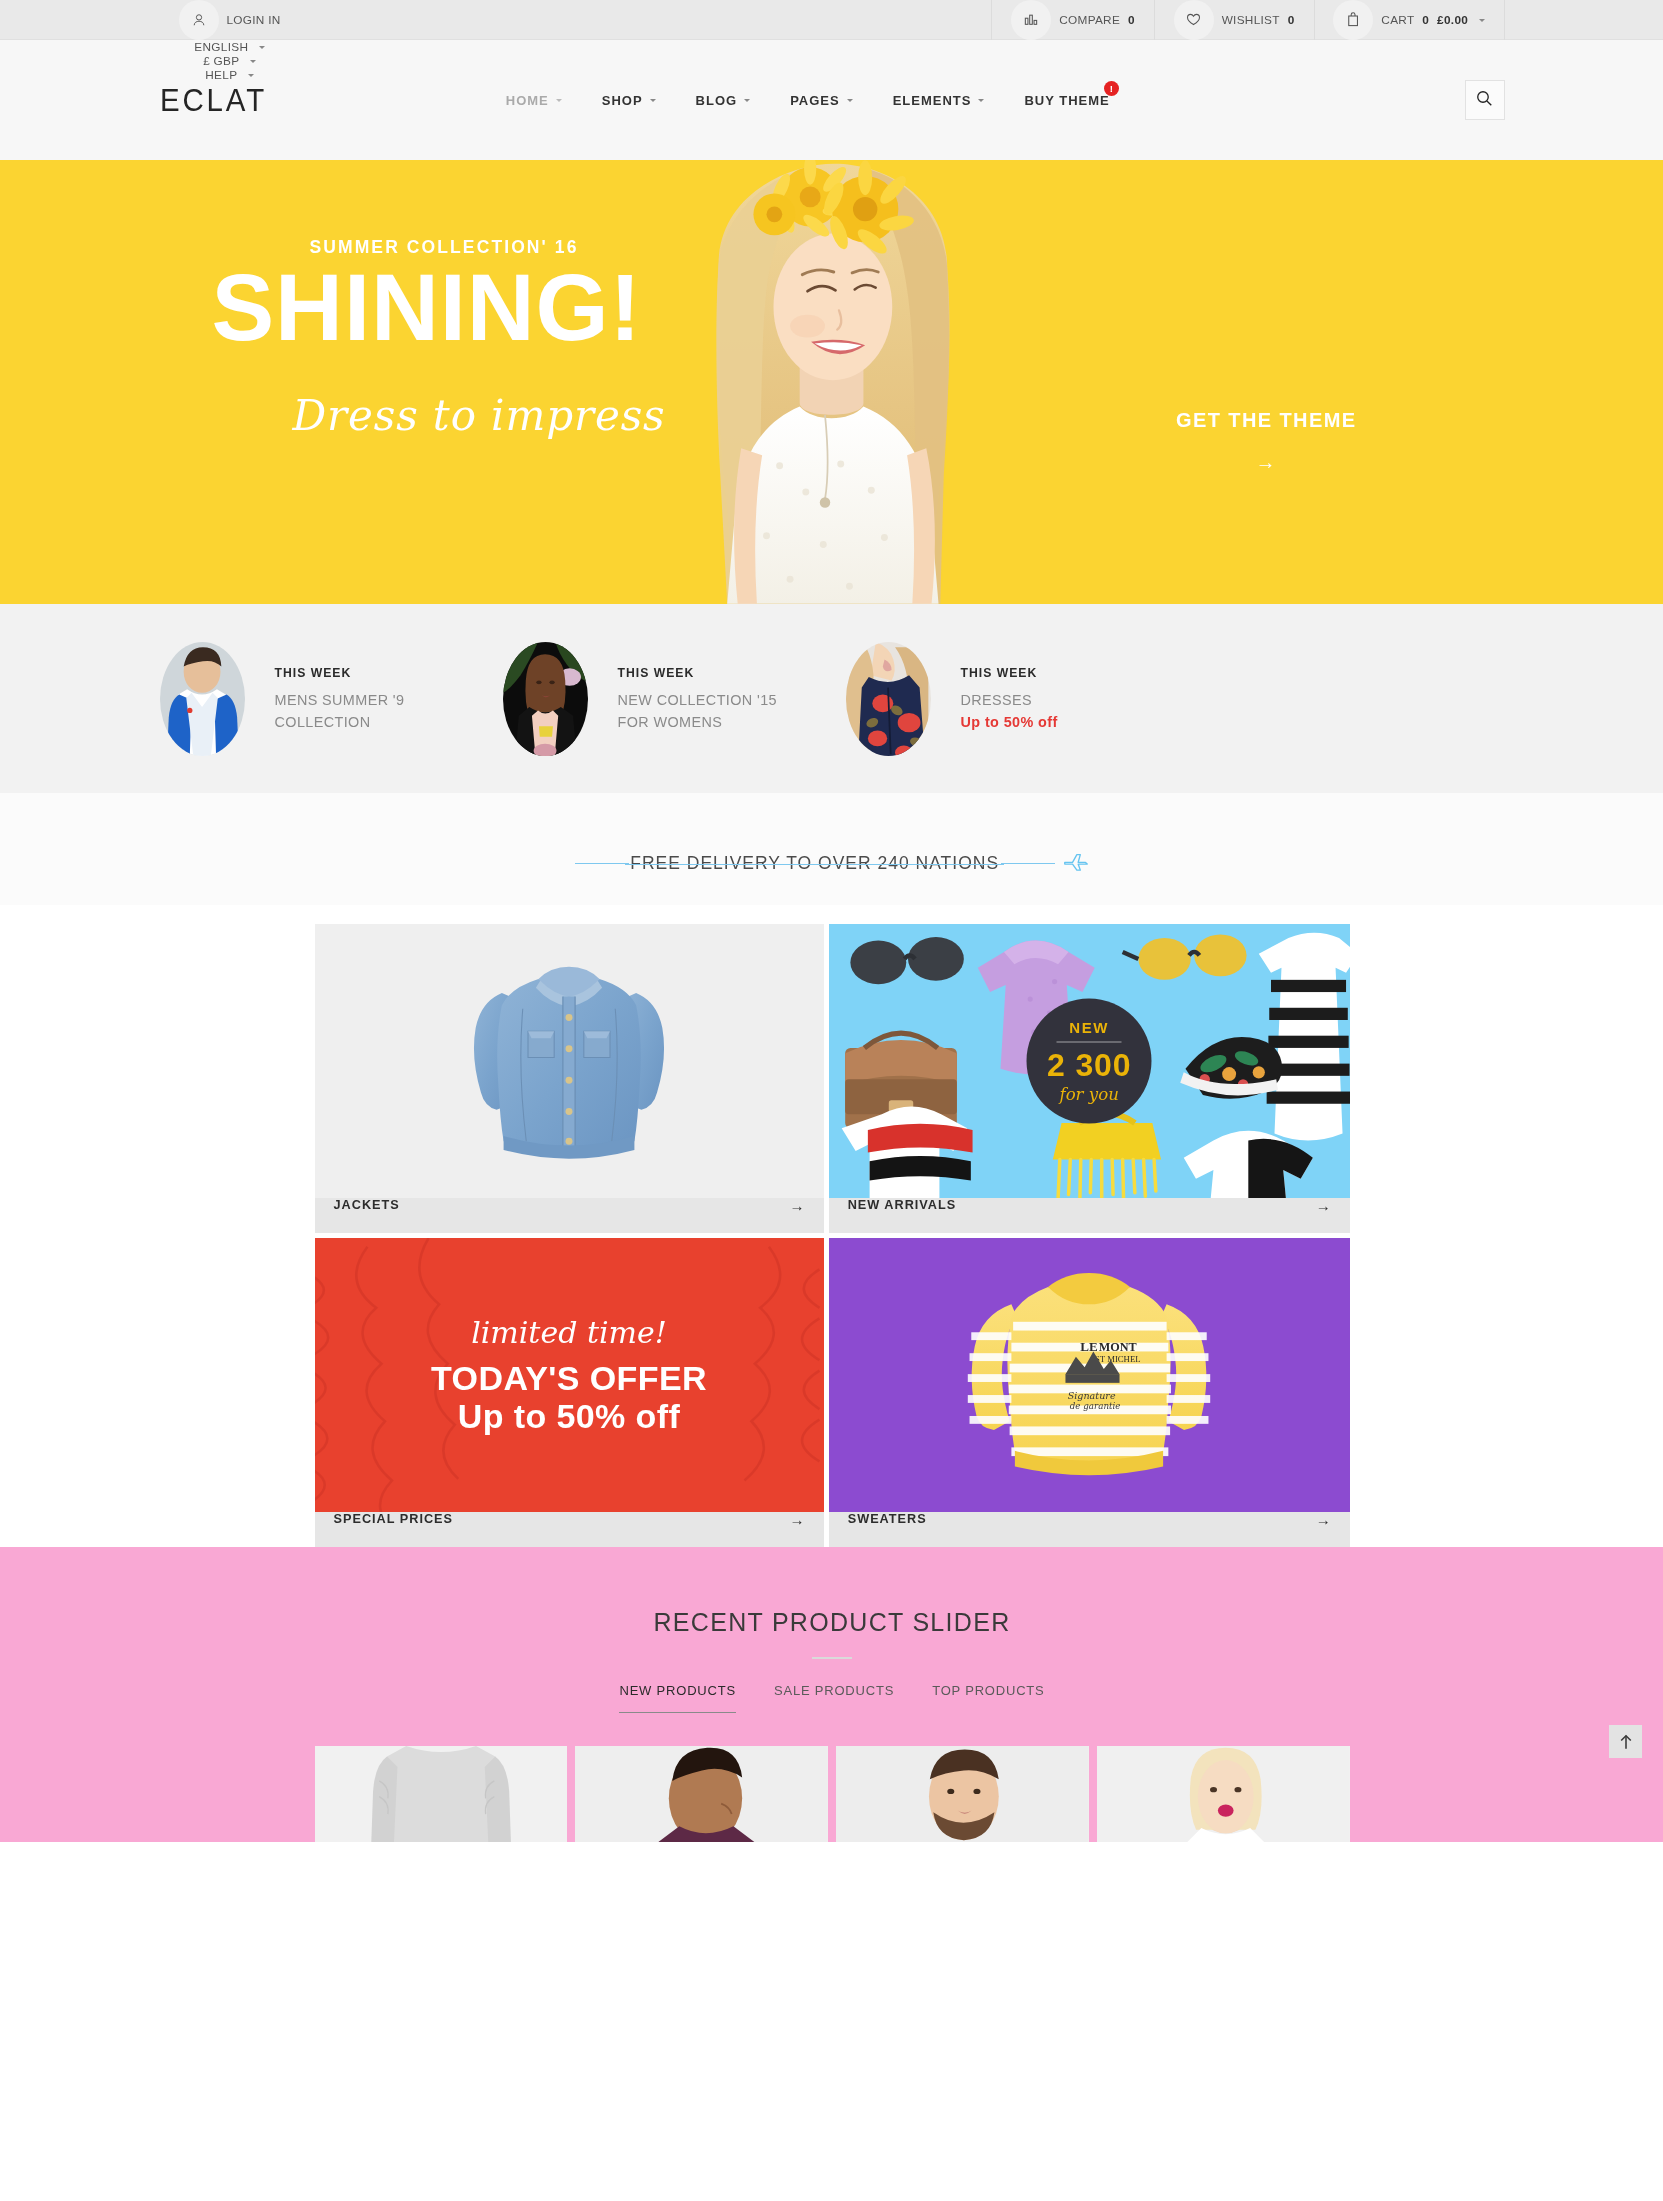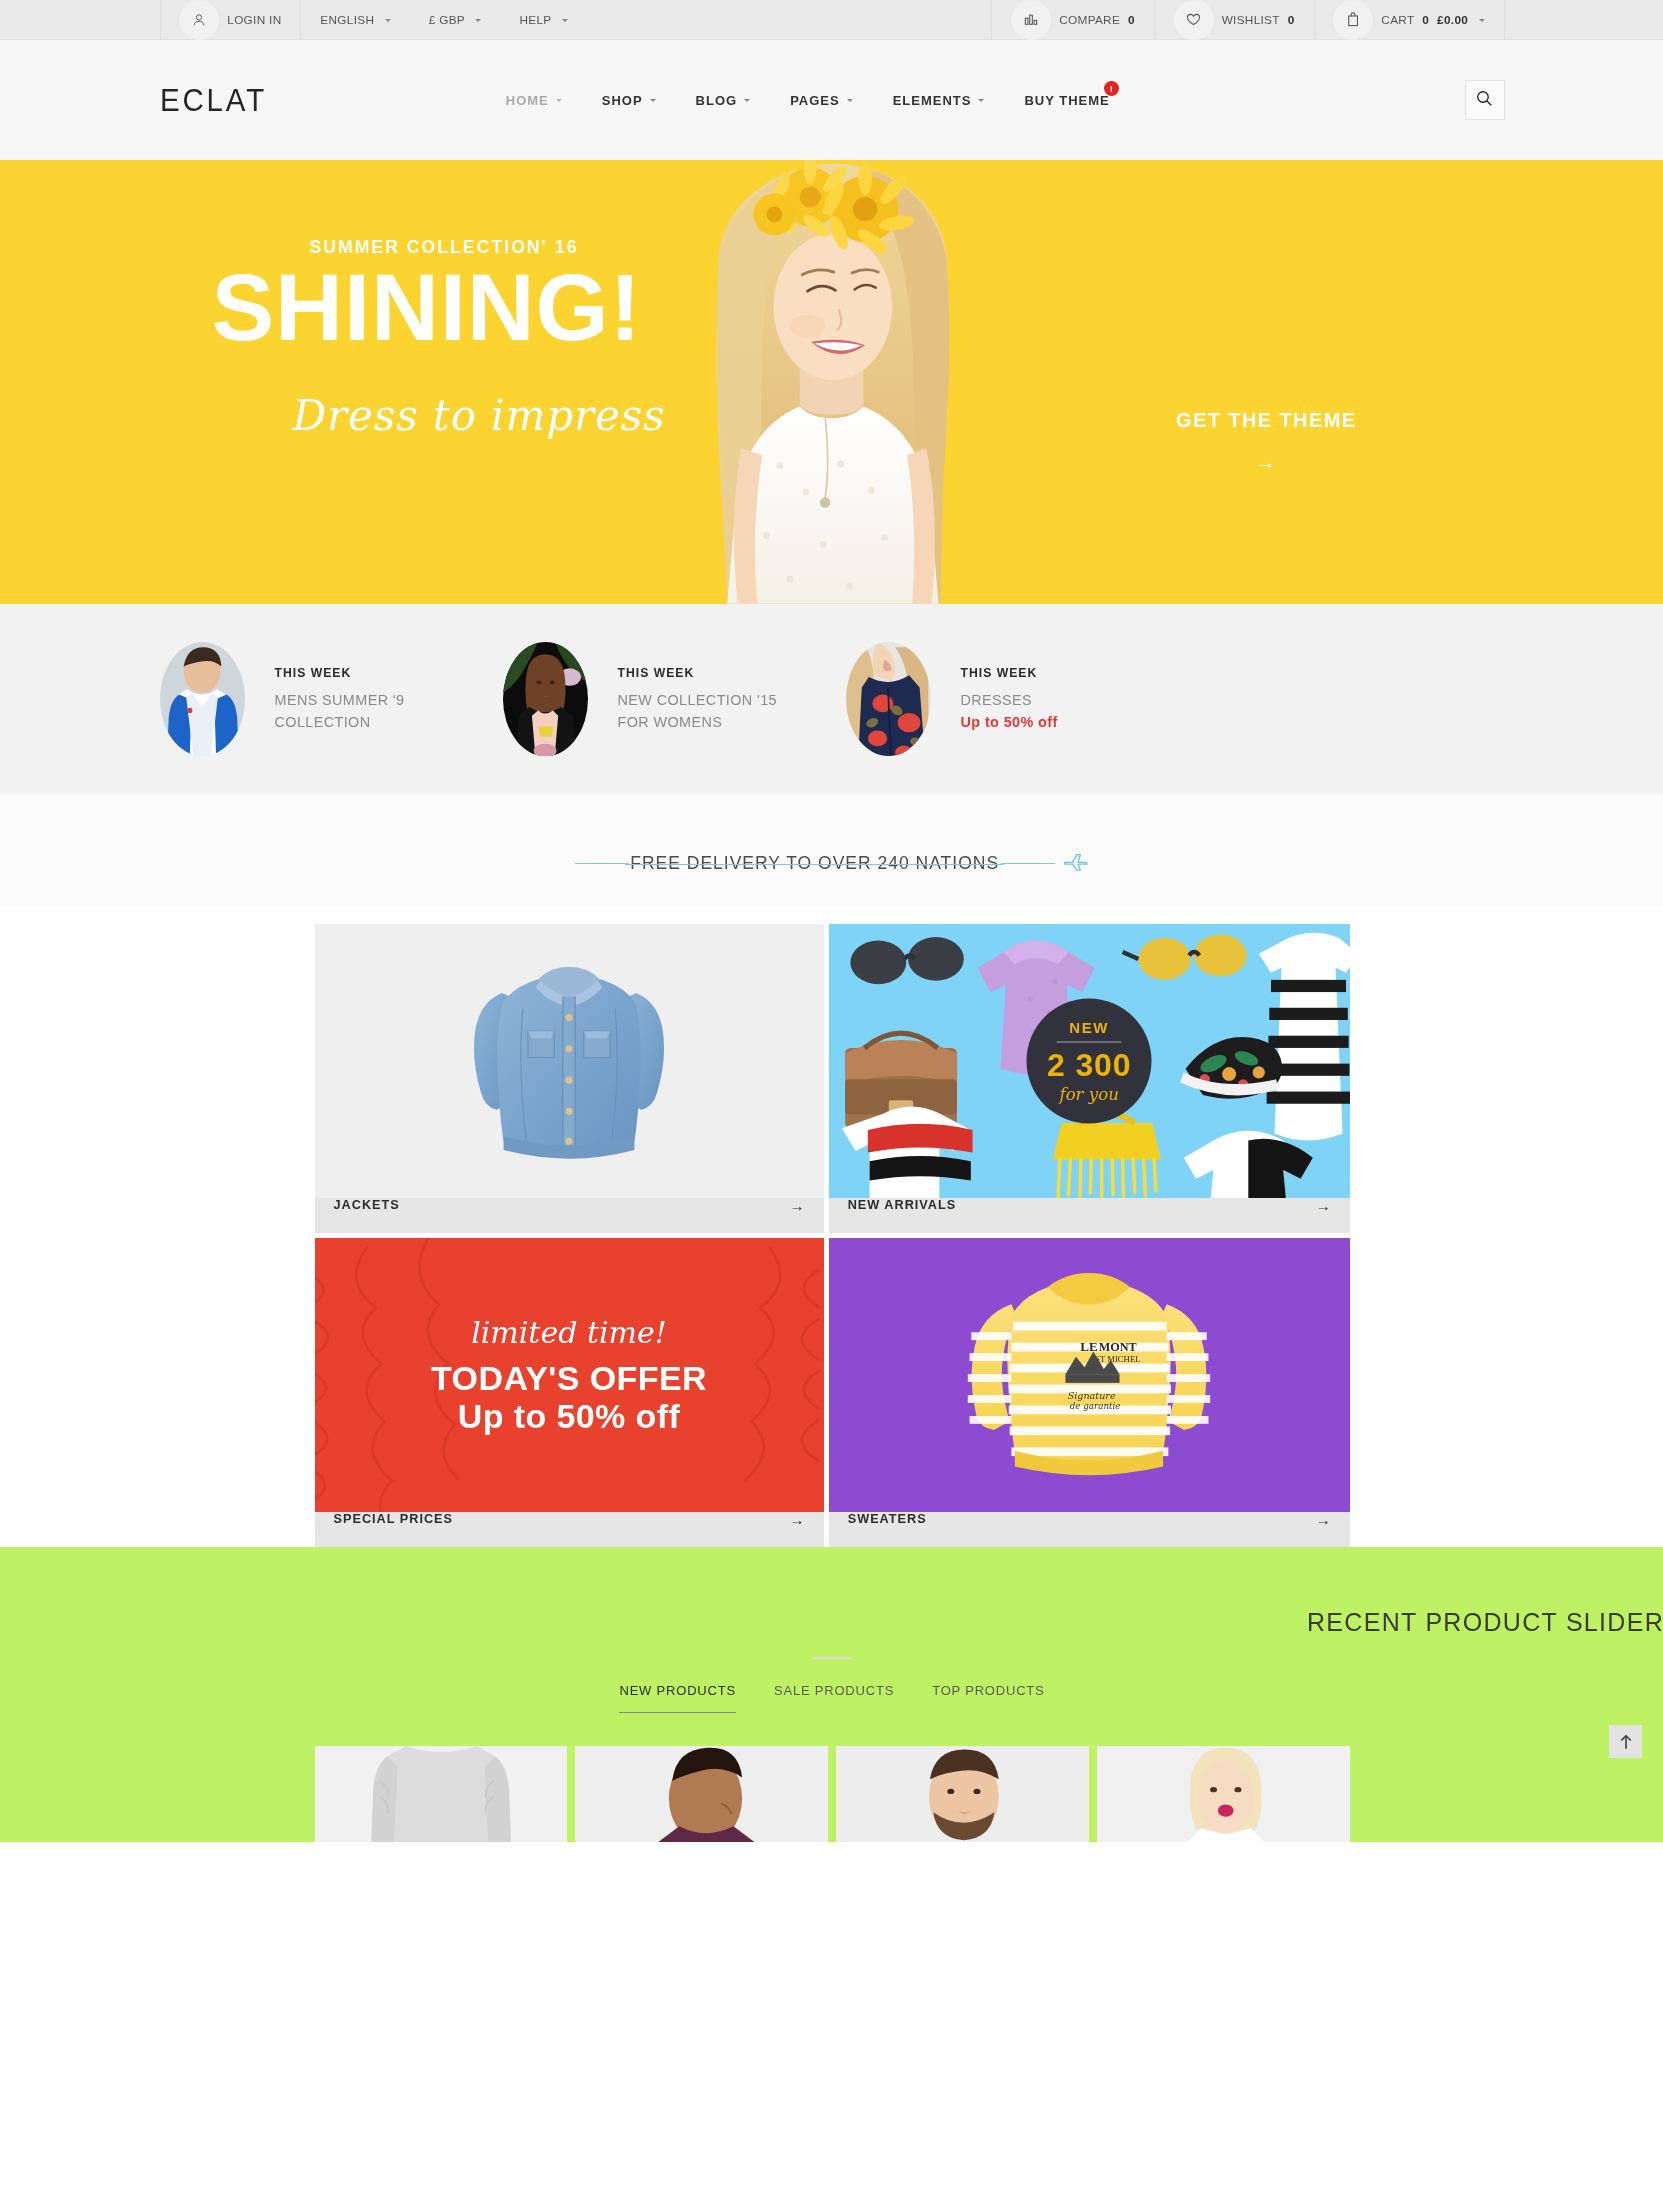--- a/index.html
+++ b/index.html
@@ -20,21 +20,21 @@
     align-items: center;
     position: relative;
   }
   .topbar-inner {
     width: 1345px;
     margin: 0 auto;
     display: flex;
     align-items: center;
     height: 40px;
   }
-  .tb-left { display: flex; align-items: center; height: 40px; }
+  .tb-left { display: flex; align-items: center; height: 40px; flex-direction: column; }
   .tb-right { display: flex; align-items: center; height: 40px; margin-left: auto; }
   .tb-item {
     display: flex;
     align-items: center;
     gap: 7.9px;
     font-size: 11.8px;
     letter-spacing: 0.3px;
     color: #555;
     padding: 0 19px;
     height: 40px;
@@ -367,21 +367,21 @@
   
   .t-sweaters { background: #8c4bd0; }
   .sweater {
     position: absolute;
     left: 50%; top: 50%;
     transform: translate(-50%,-50%);
     width: 253px; height: 218px;
   }
 
   
-  .slider-sec { padding: 61px 0 0; text-align: right; background: #bef264; }
+  .slider-sec { padding: 61px 0 0; text-align: center; background: #f9a8d4; }
   .sec-title {
     font-size: 25px;
     letter-spacing: 1.3px;
     color: #3a3a3a;
     font-weight: 400;
   }
   .sec-rule { width: 40px; height: 1.7px; background: #dadada; margin: 20px auto 24.5px; }
   .tabs { display: flex; justify-content: center; gap: 38px; }
   .tab {
     font-size: 13px;

